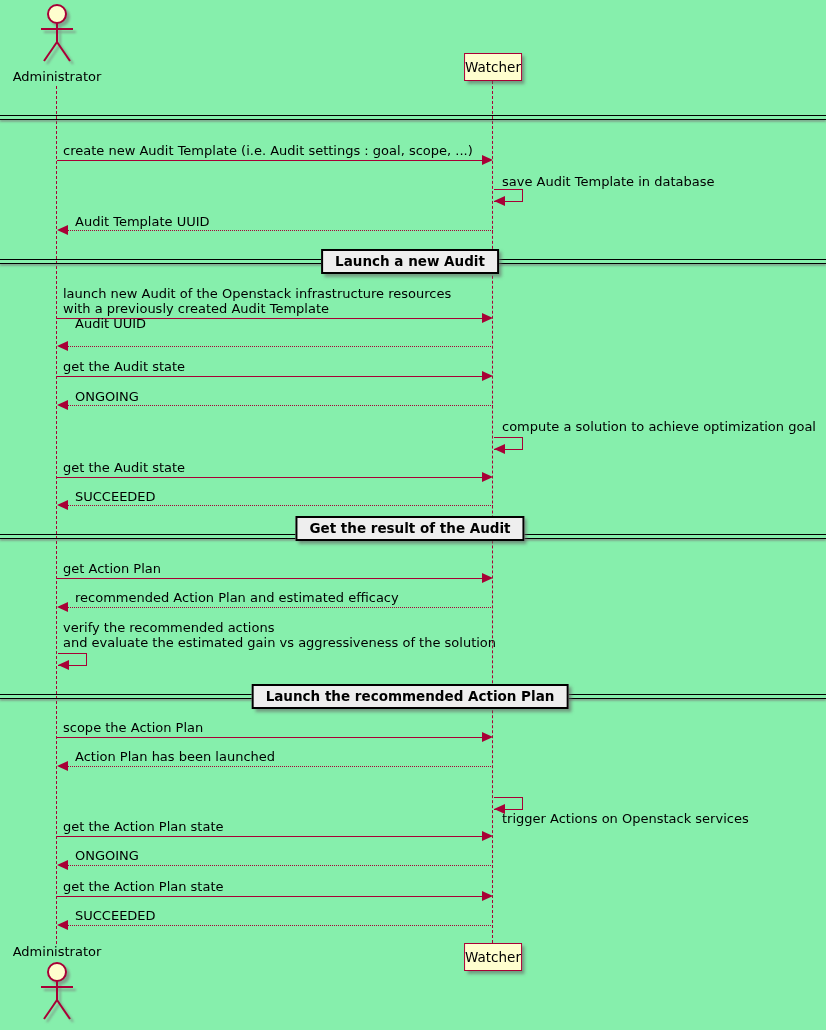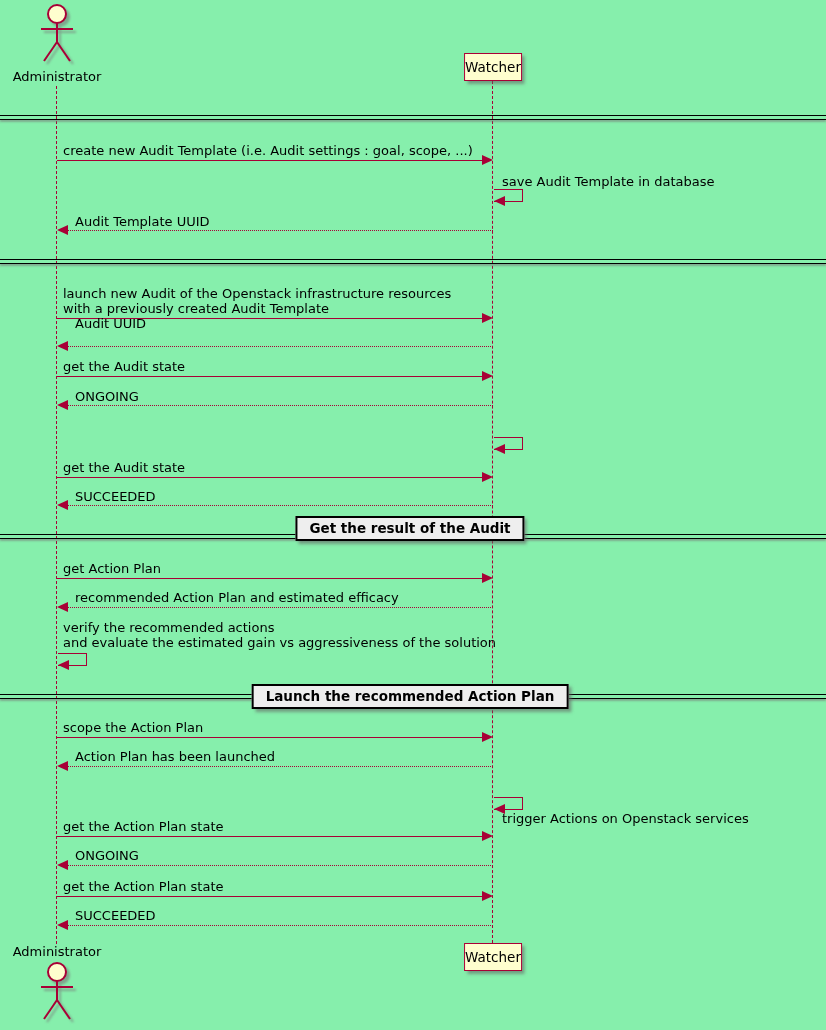--- a/index.html
+++ b/index.html
@@ -79,38 +79,42 @@
 
   <div class="label" style="left:502px;top:174px">save Audit Template in database</div>
   <div class="loop" style="left:494px;top:189px"></div>
   <div class="arr-l" style="left:494px;top:196px"></div>
 
   <div class="label" style="left:75px;top:214px">Audit Template UUID</div>
   <div class="dline" style="left:68px;top:230px;width:425px"></div>
   <div class="arr-l" style="left:57px;top:225px"></div>
 
   <div class="divline" style="top:259px"></div>
+  <div class="divbox" style="top:249px">
+    <span>Launch a new Audit</span>
+  </div>
 
   <div class="label" style="left:63px;top:286px">launch new Audit of the Openstack infrastructure resources
 with a previously created Audit Template</div>
   <div class="sline" style="left:57px;top:318px;width:427px"></div>
   <div class="arr-r" style="left:482px;top:313px"></div>
 
   <div class="label" style="left:75px;top:316px">Audit UUID</div>
   <div class="dline" style="left:68px;top:346px;width:425px"></div>
   <div class="arr-l" style="left:57px;top:341px"></div>
 
   <div class="label" style="left:63px;top:359px">get the Audit state</div>
   <div class="sline" style="left:57px;top:376px;width:427px"></div>
   <div class="arr-r" style="left:482px;top:371px"></div>
 
   <div class="label" style="left:75px;top:389px">ONGOING</div>
   <div class="dline" style="left:68px;top:405px;width:425px"></div>
   <div class="arr-l" style="left:57px;top:400px"></div>
 
+  <div class="label" style="left:502px;top:419px">compute a solution to achieve optimization goal</div>
   <div class="loop" style="left:494px;top:437px"></div>
   <div class="arr-l" style="left:494px;top:444px"></div>
 
   <div class="label" style="left:63px;top:460px">get the Audit state</div>
   <div class="sline" style="left:57px;top:477px;width:427px"></div>
   <div class="arr-r" style="left:482px;top:472px"></div>
 
   <div class="label" style="left:75px;top:489px">SUCCEEDED</div>
   <div class="dline" style="left:68px;top:505px;width:425px"></div>
   <div class="arr-l" style="left:57px;top:500px"></div>

